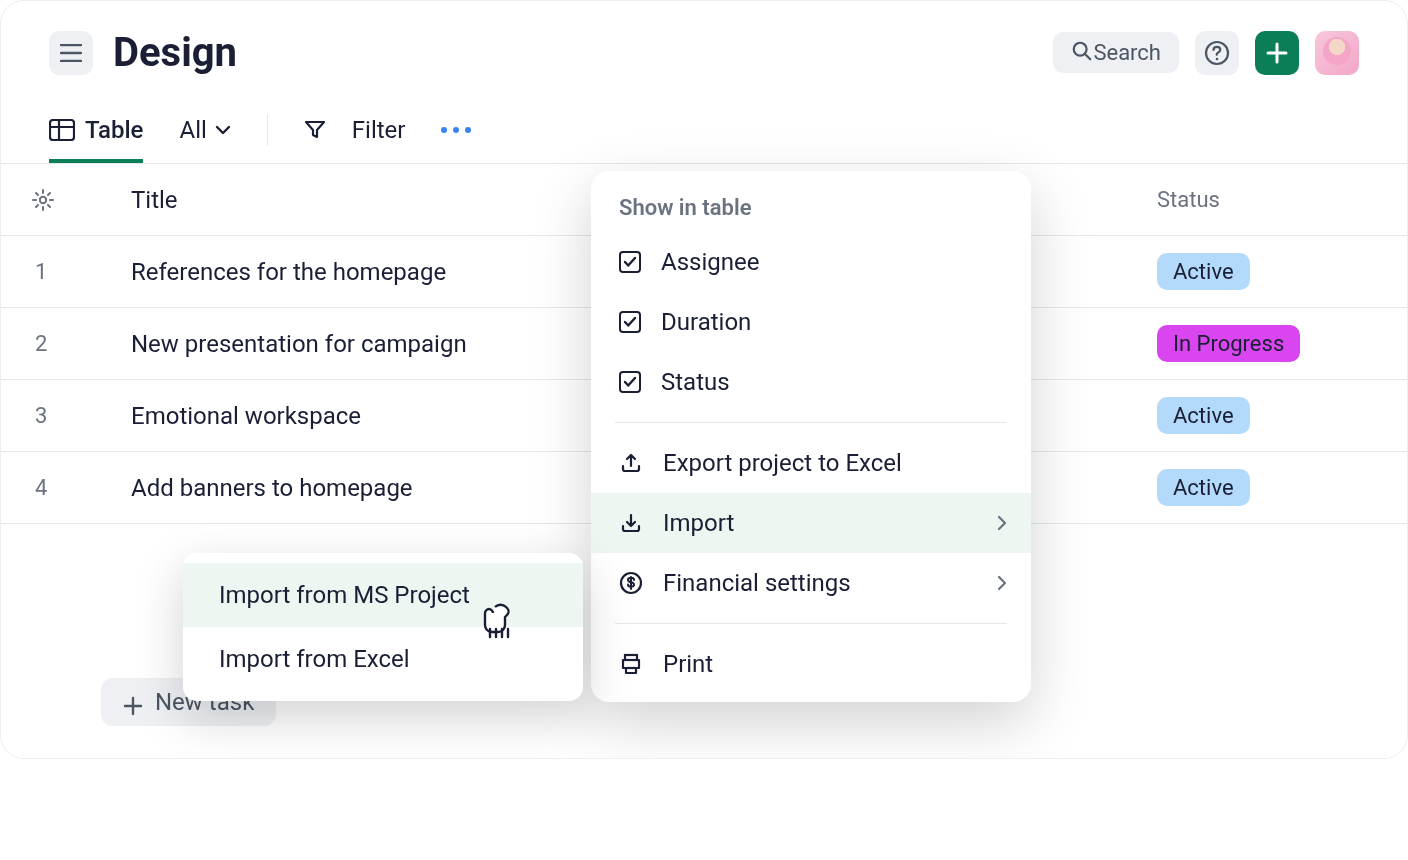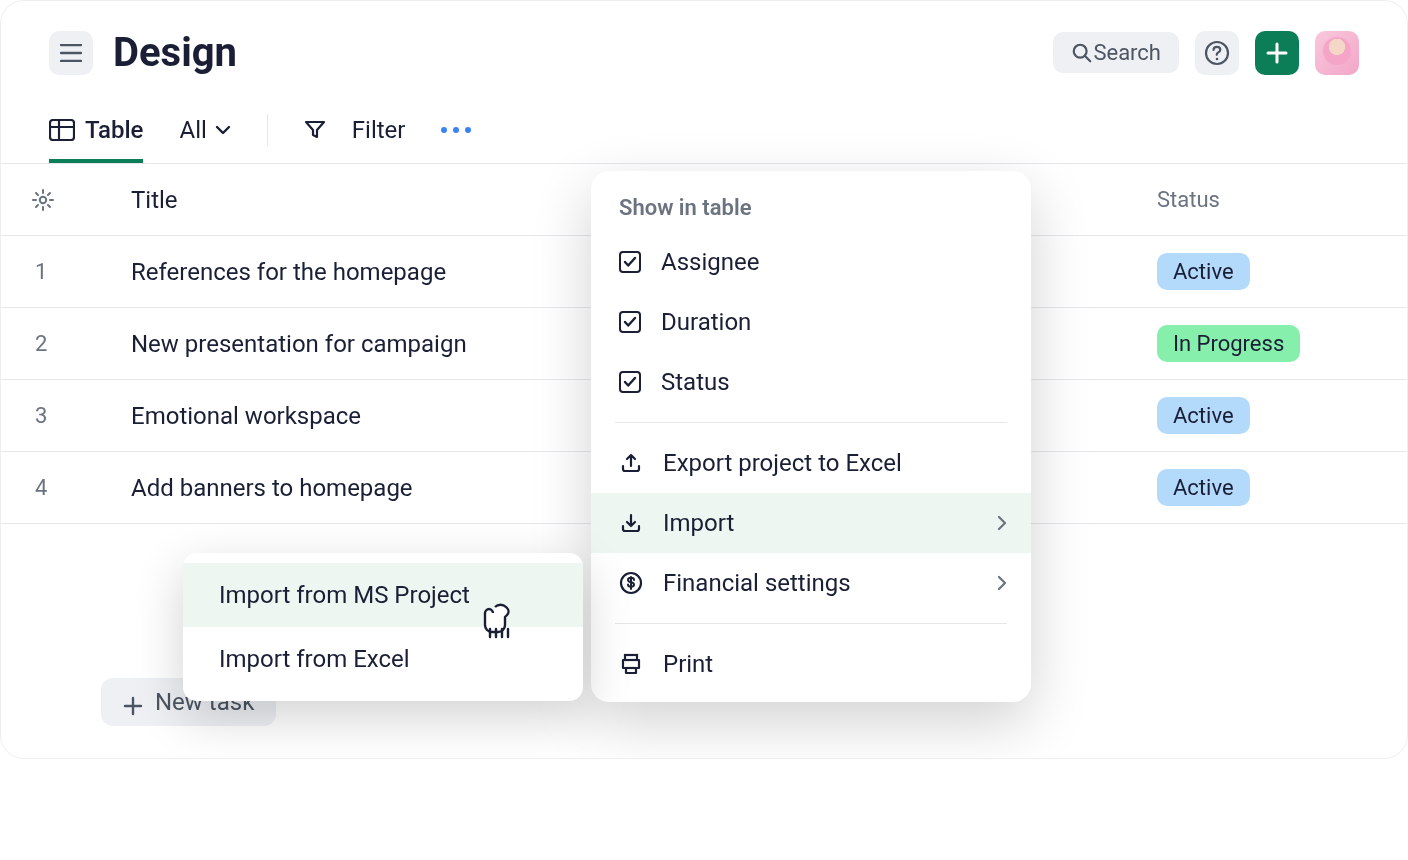--- a/index.html
+++ b/index.html
@@ -36,21 +36,21 @@
     font-weight: 700;
     color: #1a1f36;
     flex: 1;
   }
   .header-actions {
     display: flex;
     align-items: center;
     gap: 16px;
   }
   .search-pill {
-    display: flex; align-items: center; 
+    display: flex; 
     background: #eef0f4;
     border-radius: 10px;
     padding: 8px 18px;
     color: #4b5563;
     font-size: 22px;
     cursor: pointer;
   }
   .help-btn, .add-btn {
     width: 44px; height: 44px;
     border-radius: 10px;
@@ -109,21 +109,21 @@
   .trow .num { color:#6b7280; font-size:22px; text-align:left; padding-left:4px;}
   .trow .title-cell { font-size:24px; color:#1a1f36; padding-left:10px;}
   .trow .date-cell { font-size:24px; color:#1a1f36;}
   .status-badge {
     display:inline-block;
     padding: 6px 16px;
     border-radius: 10px;
     font-size:22px;
   }
   .status-active { background:#b3d9fb; color:#1a1f36;}
-  .status-progress { background:#86efac; color:#1a1f36;}
+  .status-progress { background:#d946ef; color:#1a1f36;}
   .gear-head { display:flex; align-items:center; }
 
   .new-task-wrap {
     position:absolute;
     left:100px;
     bottom:32px;
   }
   .new-task {
     display:flex; align-items:flex-end; gap:12px;
     background:#eef0f4;

